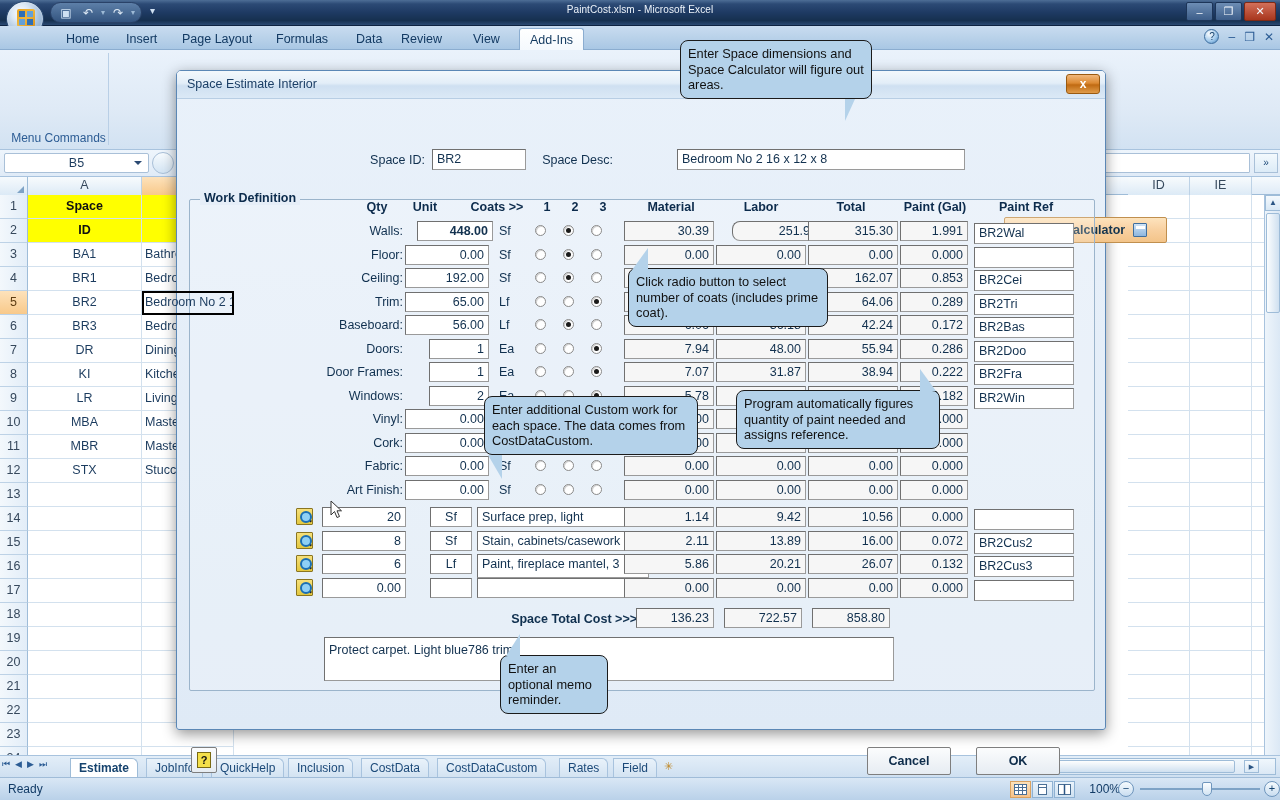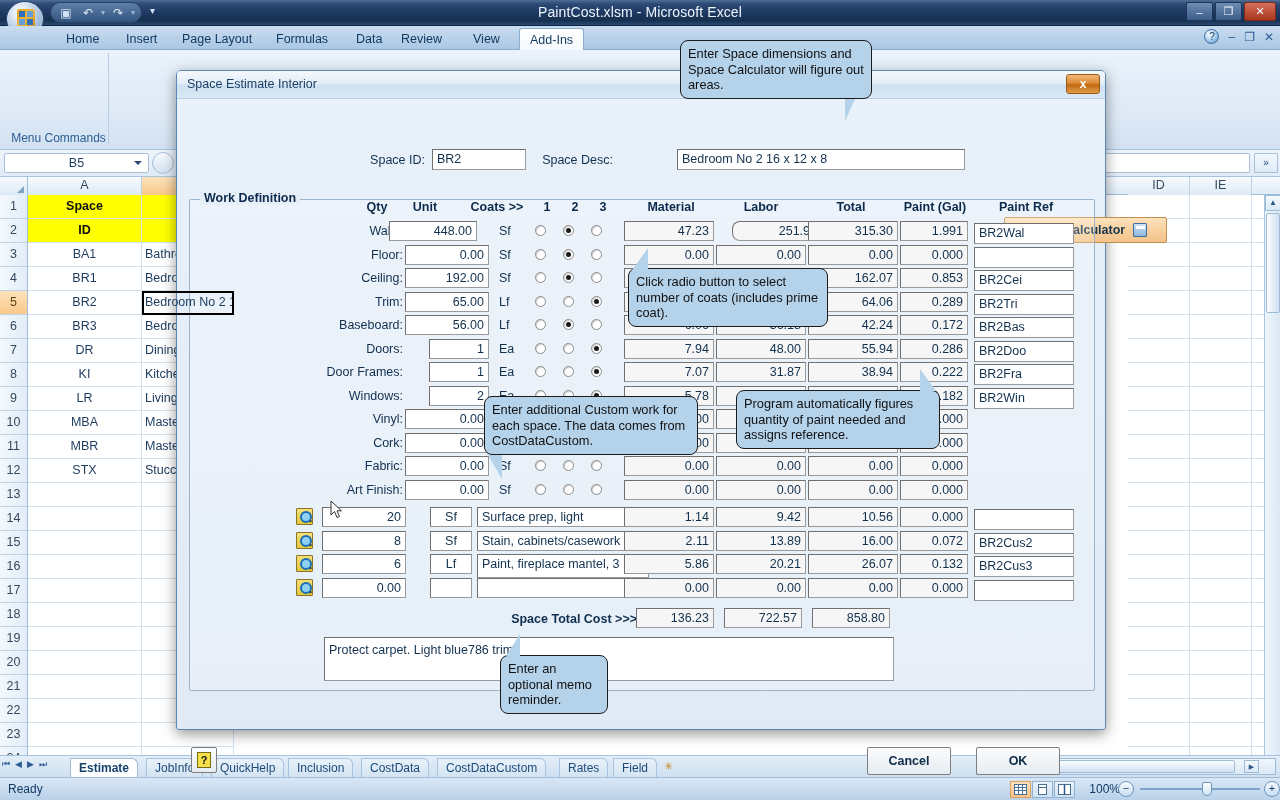--- a/index.html
+++ b/index.html
@@ -14,21 +14,21 @@
   }
 
   
   #titlebar{
     position:absolute; left:0; top:0; width:1280px; height:26px;
     background:linear-gradient(180deg,#4e6e96 0%,#2c4a75 16%,#1e3a63 50%,#16304f 82%,#2b4a73 100%);
     border-bottom:1px solid #0d2240;
   }
   #title-text{
     position:absolute; left:0; top:4px; width:1280px; text-align:center;
-    color:#eef4fb; font-size:14px; letter-spacing:.1px;
+    color:#eef4fb; font-size:10px; letter-spacing:.1px;
   }
   #office-orb{
     position:absolute; left:6px; top:1px; width:38px; height:36px; border-radius:50%;
     background:radial-gradient(circle at 38% 32%, #fdfdfe 0%, #dce8f5 28%, #a9c3de 58%, #6f93bb 100%);
     border:1px solid #2b4a73; box-shadow:0 0 2px #fff inset;
   }
   #orb-glyph{
     position:absolute; left:10px; top:7px; width:18px; height:18px;
     background:
       linear-gradient(135deg,#e8a21e 0%, #f0b63c 50%, #d8901a 100%);
@@ -665,26 +665,26 @@
     <div class="hdr" style="left:392px; top:101px; width:12px;">2</div>
     <div class="hdr" style="left:420px; top:101px; width:12px;">3</div>
     <div class="hdr" style="left:450px; top:101px; width:88px;">Material</div>
     <div class="hdr" style="left:540px; top:101px; width:88px;">Labor</div>
     <div class="hdr" style="left:630px; top:101px; width:88px;">Total</div>
     <div class="hdr" style="left:718px; top:101px; width:80px;">Paint (Gal)</div>
     <div class="hdr" style="left:800px; top:101px; width:98px;">Paint Ref</div>
 
     <div id="work-rows">
         <div class="lbl" style="left: 100px; top: 125px; width: 126px;">Walls:</div>
-        <div class="tin r" style="left: 212px; top: 122px; width: 88px; height: 20px;">448.00</div>
+        <div class="tin r" style="left: 240px; top: 122px; width: 76px; height: 20px; font-weight: bold;">448.00</div>
         <div class="unit" style="left: 322px; top: 125px;">Sf</div>
         <div class="radio" style="left: 358px; top: 126px;"></div>
         <div class="radio on" style="left: 386px; top: 126px;"></div>
         <div class="radio" style="left: 414px; top: 126px;"></div>
-        <div class="tin r ro" style="left: 447px; top: 122px; width: 90px; height: 20px;">47.23</div>
+        <div class="tin r ro" style="left: 447px; top: 122px; width: 90px; height: 20px;">30.39</div>
         <div class="tin r ro" style="left: 555px; top: 122px; width: 90px; height: 20px; border-radius: 8px;">251.93</div>
         <div class="tin r ro" style="left: 631px; top: 122px; width: 90px; height: 20px;">315.30</div>
         <div class="tin r ro" style="left: 723px; top: 122px; width: 68px; height: 20px;">1.991</div>
         <div class="tin" style="left: 797px; top: 124px; width: 100px; height: 21px;">BR2Wal</div>
         <div class="lbl" style="left: 100px; top: 148.5px; width: 126px;">Floor:</div>
         <div class="tin r" style="left: 228px; top: 145.5px; width: 84px; height: 20px;">0.00</div>
         <div class="unit" style="left: 322px; top: 148.5px;">Sf</div>
         <div class="radio" style="left: 358px; top: 149.5px;"></div>
         <div class="radio on" style="left: 386px; top: 149.5px;"></div>
         <div class="radio" style="left: 414px; top: 149.5px;"></div>

